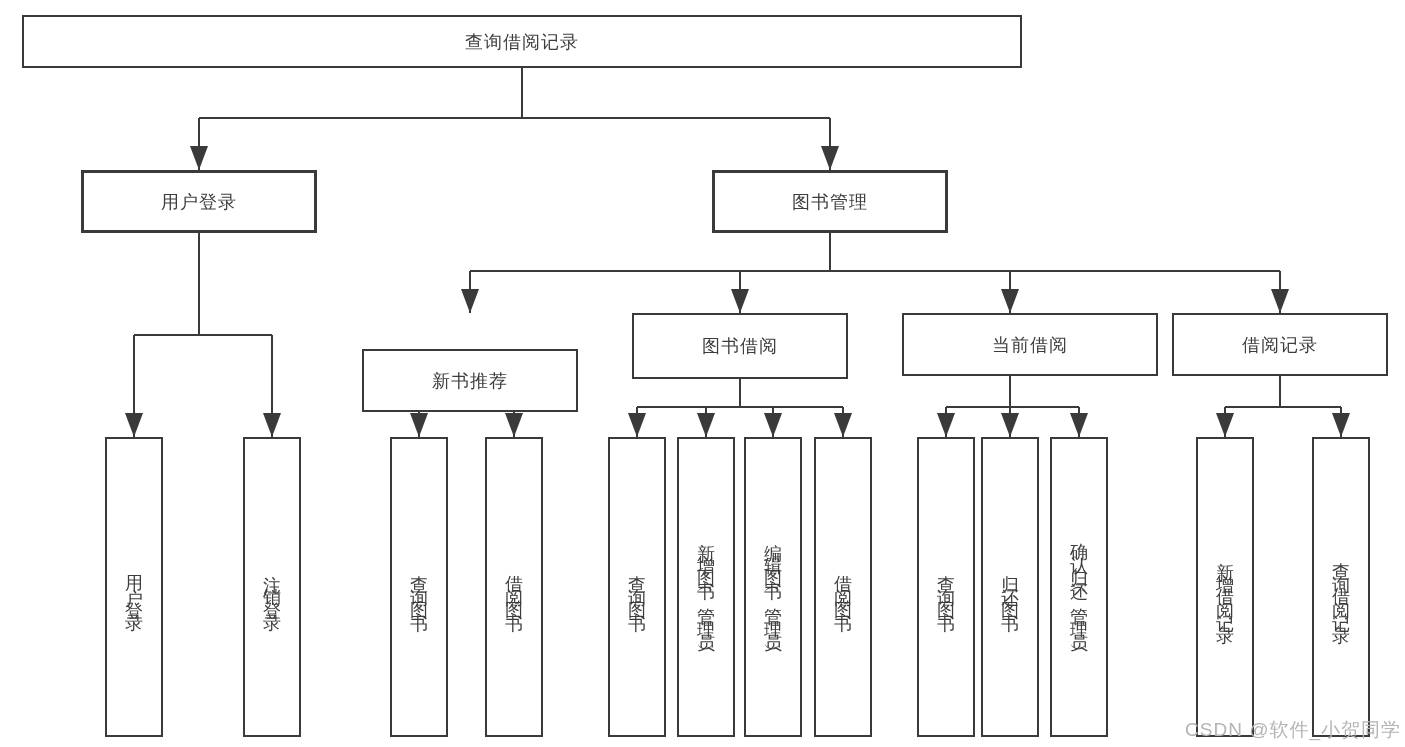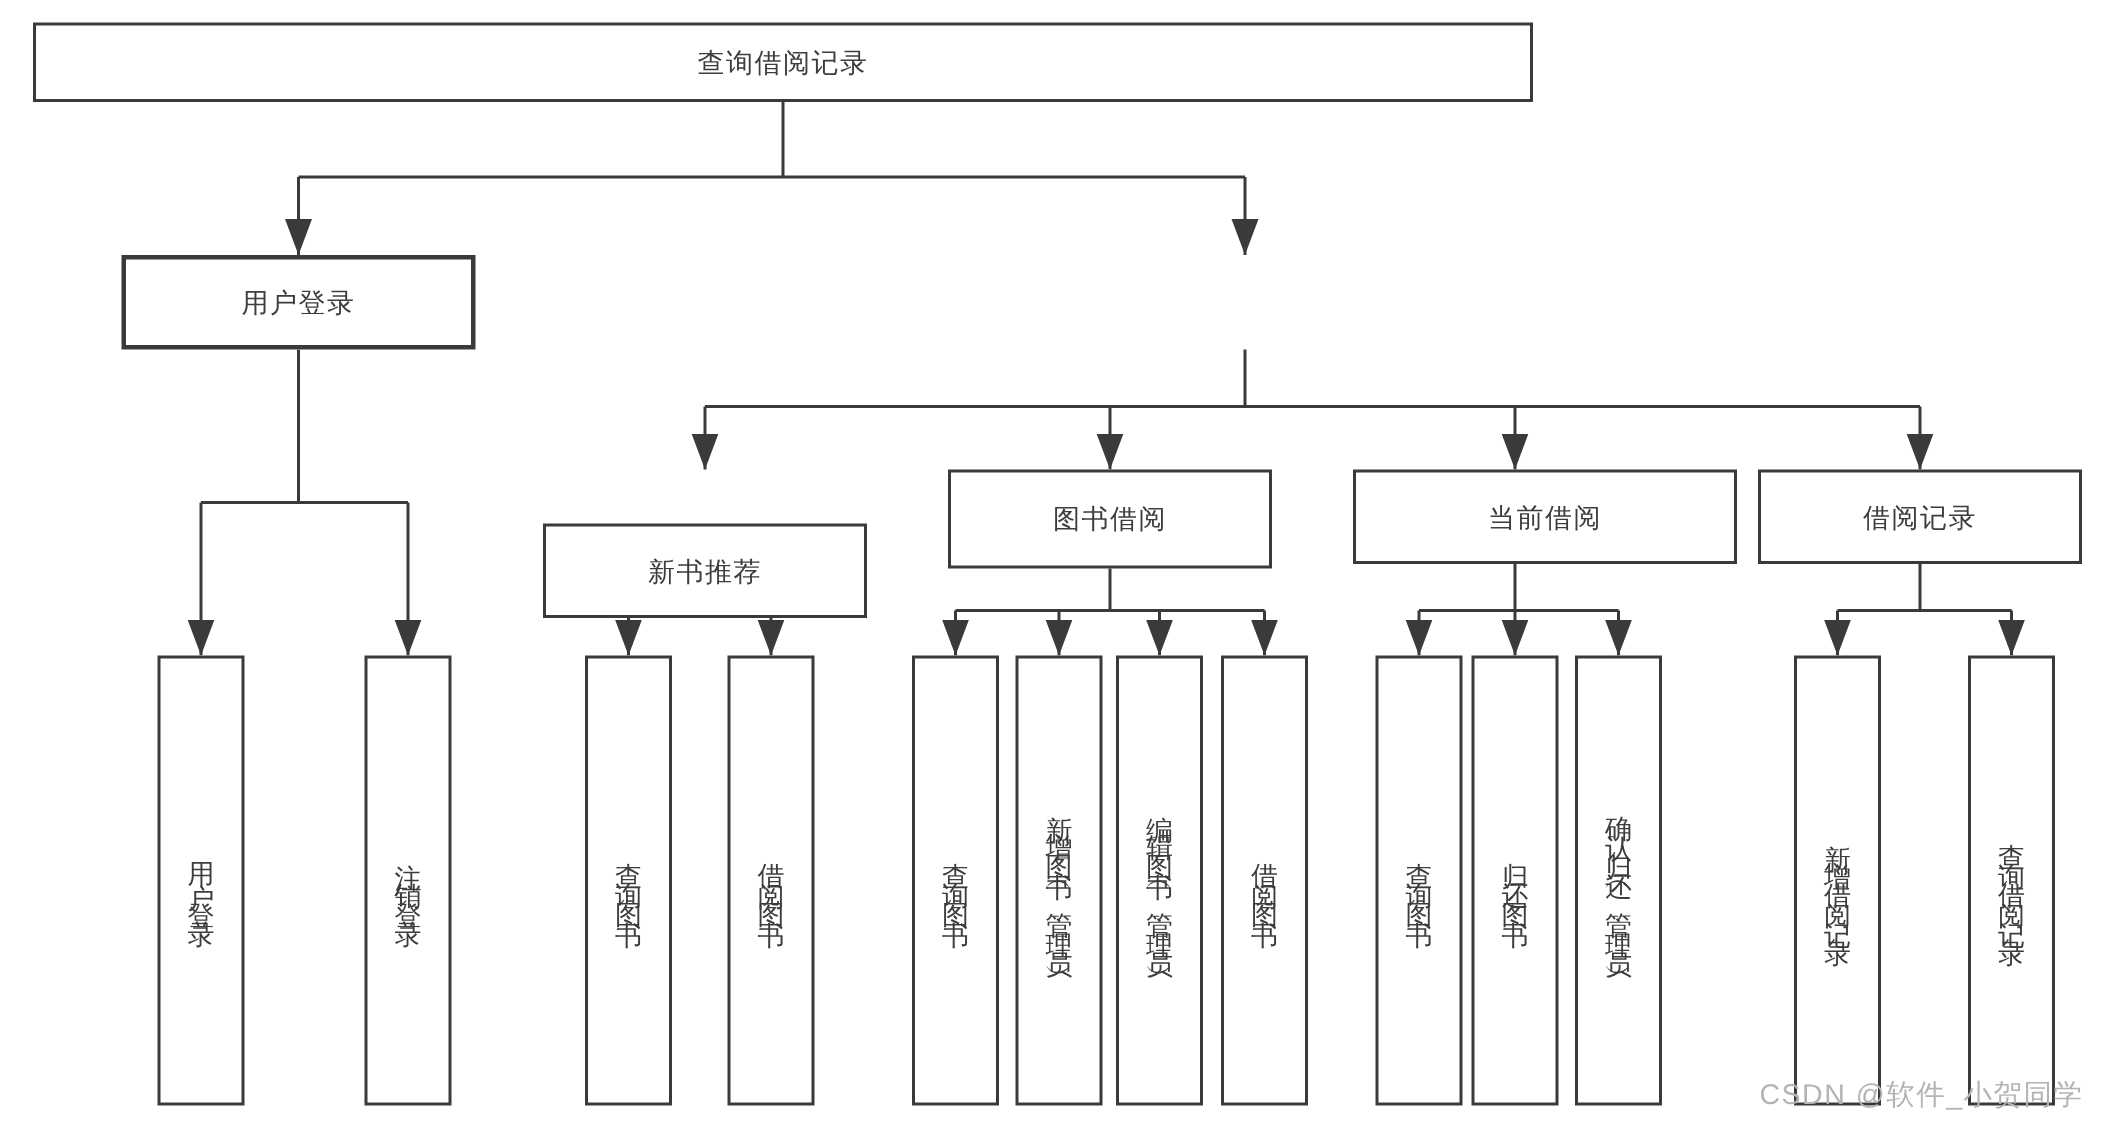--- a/index.html
+++ b/index.html
@@ -25,21 +25,21 @@
   .leaf{
     writing-mode:vertical-rl;
     text-orientation:mixed;
     font-size:18px;
     letter-spacing:13px;
     line-height:1;
     white-space:nowrap;
   }
   .watermark{
     position:absolute;
-    right:16px;bottom:4px;
+    right:4px;bottom:4px;
     font-size:19px;
     color:#b5b3b3;
     letter-spacing:1px;
   }
 </style>
 </head>
 <body>
 
 <div id="canvas">
 
@@ -82,20 +82,21 @@
 
       <path d="M1280,376 V407 M1225,407 H1341"></path>
       <path d="M1225,407 V437" marker-end="url(#arrow)"></path>
       <path d="M1341,407 V437" marker-end="url(#arrow)"></path>
     </g>
   </svg>
 
   <div class="box h-box" style="left:22px;top:15px;width:1000px;height:53px;">查询借阅记录</div>
 
   <div class="box h-box lvl2" style="left:81px;top:170px;width:236px;height:63px;">用户登录</div>
+  <div class="box h-box lvl2" style="left:712px;top:170px;width:236px;height:63px;">图书管理</div>
 
   <div class="box h-box" style="left:362px;top:313px;width:216px;height:63px;margin-top:36px;">新书推荐</div>
   <div class="box h-box" style="left:632px;top:313px;width:216px;height:66px;">图书借阅</div>
   <div class="box h-box" style="left:902px;top:313px;width:256px;height:63px;">当前借阅</div>
   <div class="box h-box" style="left:1172px;top:313px;width:216px;height:63px;">借阅记录</div>
 
   <div class="box leaf" style="left:105px;top:437px;width:58px;height:300px;">用户登录</div>
   <div class="box leaf" style="left:243px;top:437px;width:58px;height:300px;">注销登录</div>
 
   <div class="box leaf" style="left:390px;top:437px;width:58px;height:300px;">查询图书</div>

